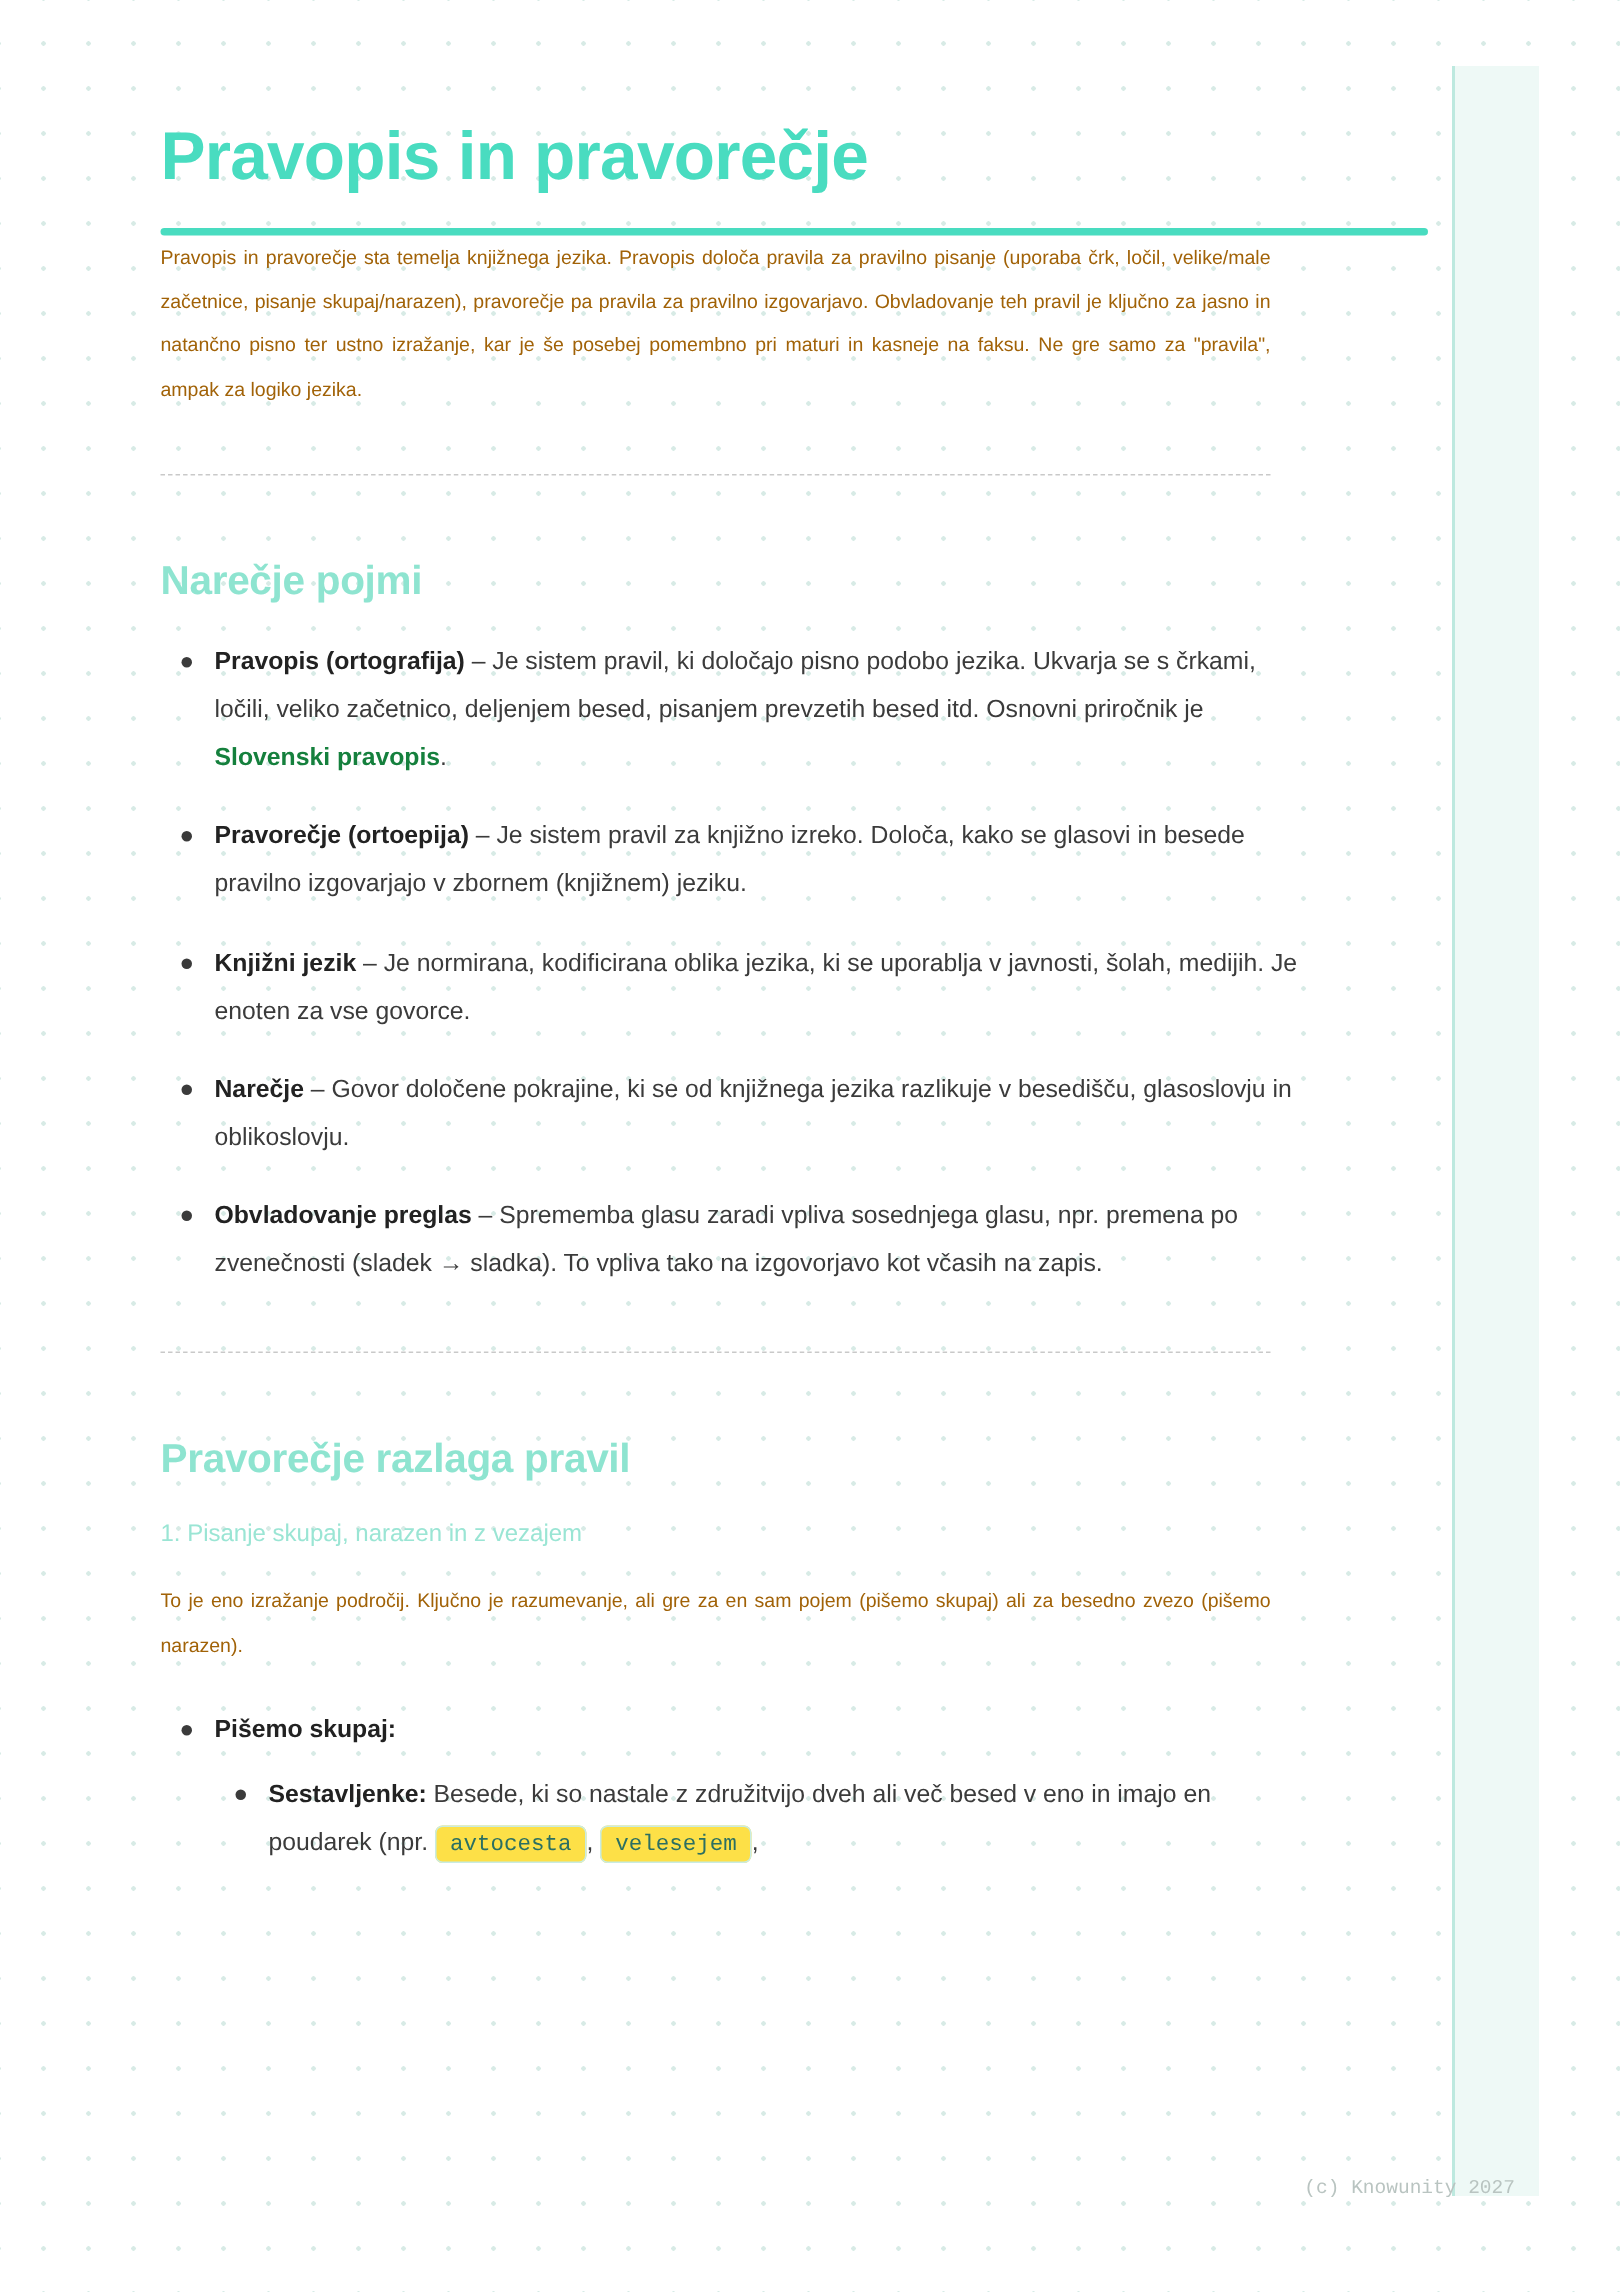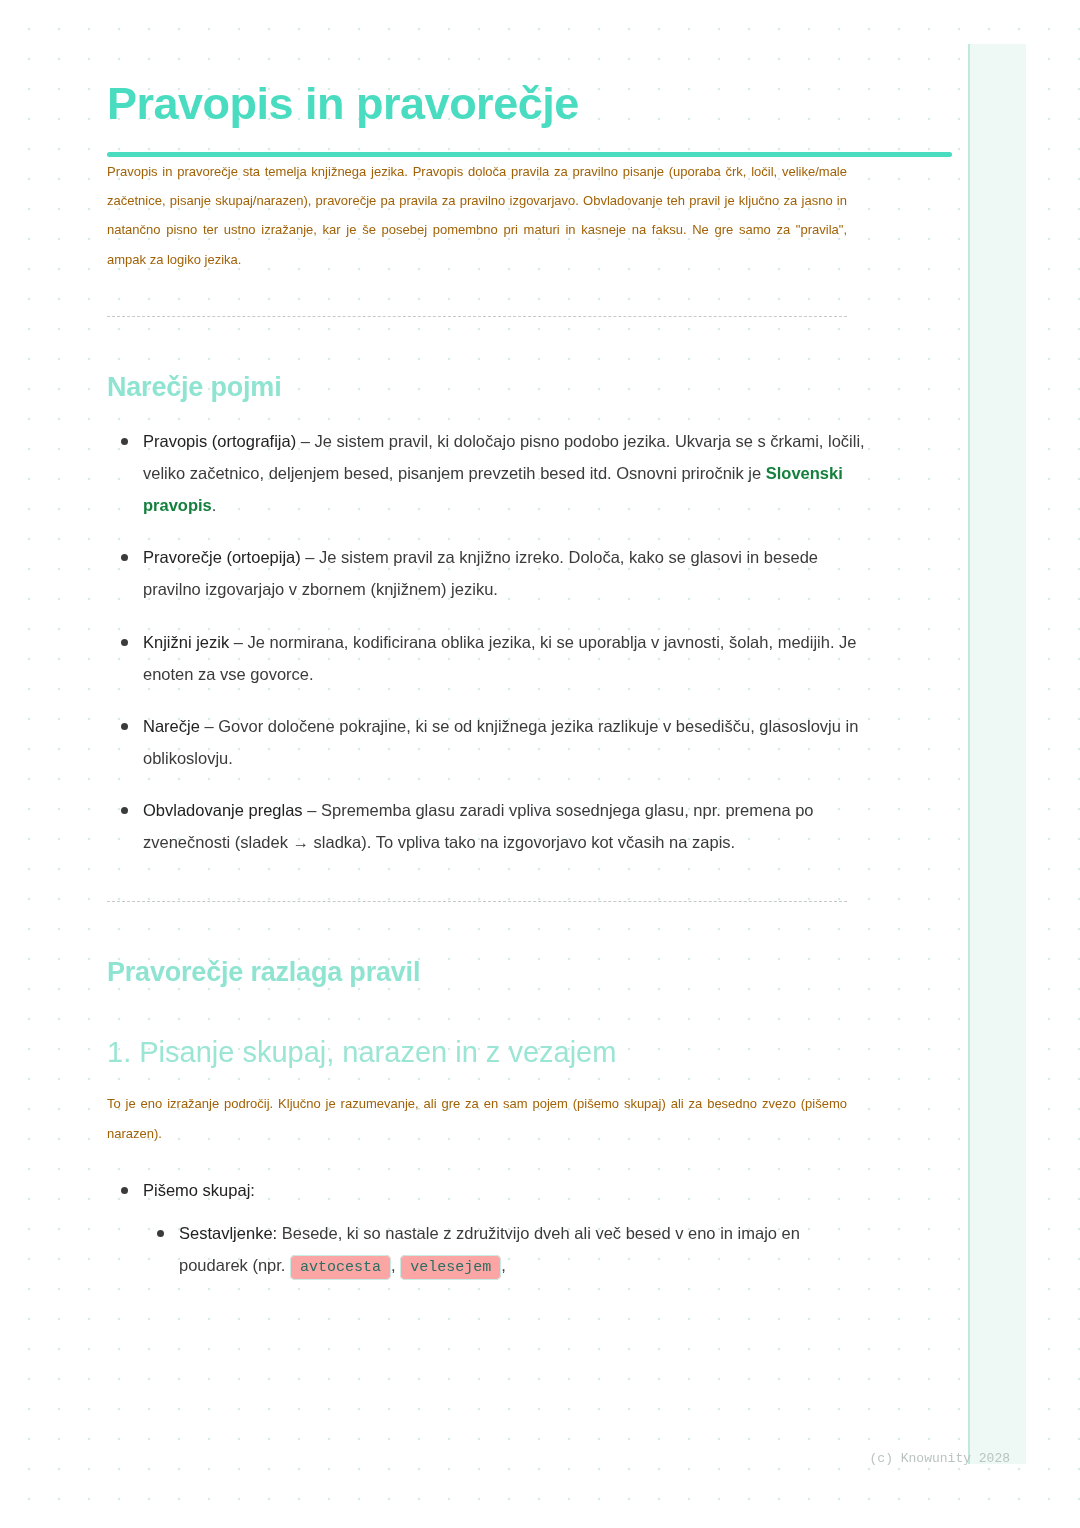--- a/index.html
+++ b/index.html
@@ -81,24 +81,24 @@
     font-size: 27px;
     font-weight: bold;
     color: #8ee4d0;
     margin: 55px 0 22px 0;
     letter-spacing: -0.2px;
   }
   h2.section.strong {
     color: #8ee4d0;
   }
   h3.subsection {
-    font-size: 29px;
+    font-size: 16px;
     font-weight: normal;
     color: #9ae5d4;
-    margin: 48px 0 20px 0;
+    margin: 26px 0 20px 0;
   }
 
   p.body {
     font-size: 13px;
     line-height: 2.25;
     color: #a16207;
     margin: 0 0 8px 0;
     text-align: justify;
     width: 740px;
   }
@@ -131,21 +131,21 @@
     content: "";
     position: absolute;
     left: 14px;
     top: 13px;
     width: 7px;
     height: 7px;
     border-radius: 50%;
     background: #3b3b3b;
   }
   ul.bullets .term {
-    font-weight: normal;
+    font-weight: bold;
     color: #222;
     margin-top: 40px;
   }
   .inline-strong {
     font-weight: bold;
     color: #15803d;
   }
 
   ul.sub {
     list-style: none;
@@ -166,21 +166,21 @@
     top: 13px;
     width: 7px;
     height: 7px;
     border-radius: 50%;
     background: #3b3b3b;
   }
 
   code.chip {
     font-family: "Liberation Mono", monospace;
     font-size: 15px;
-    background: #fca5a5;
+    background: #fde047;
     border: 1px solid #c8ece3;
     border-radius: 5px;
     padding: 3px 9px;
     color: #2b6f62;
     white-space: nowrap;
   }
 
   .footer {
     position: absolute;
     right: 70px;
@@ -242,13 +242,13 @@
           <li>
             <span class="term">Sestavljenke:</span><span> Besede, ki so nastale z združitvijo dveh ali več besed v eno in imajo en poudarek (npr. </span><code class="chip">avtocesta</code><span>, </span><code class="chip">velesejem</code><span>,</span>
           </li>
         </ul>
       </li>
     </ul>
 
   </div>
 </div>
 
-<div class="footer">(c) Knowunity 2028</div>
+<div class="footer">(c) Knowunity 2027</div>
 
 </body></html>

